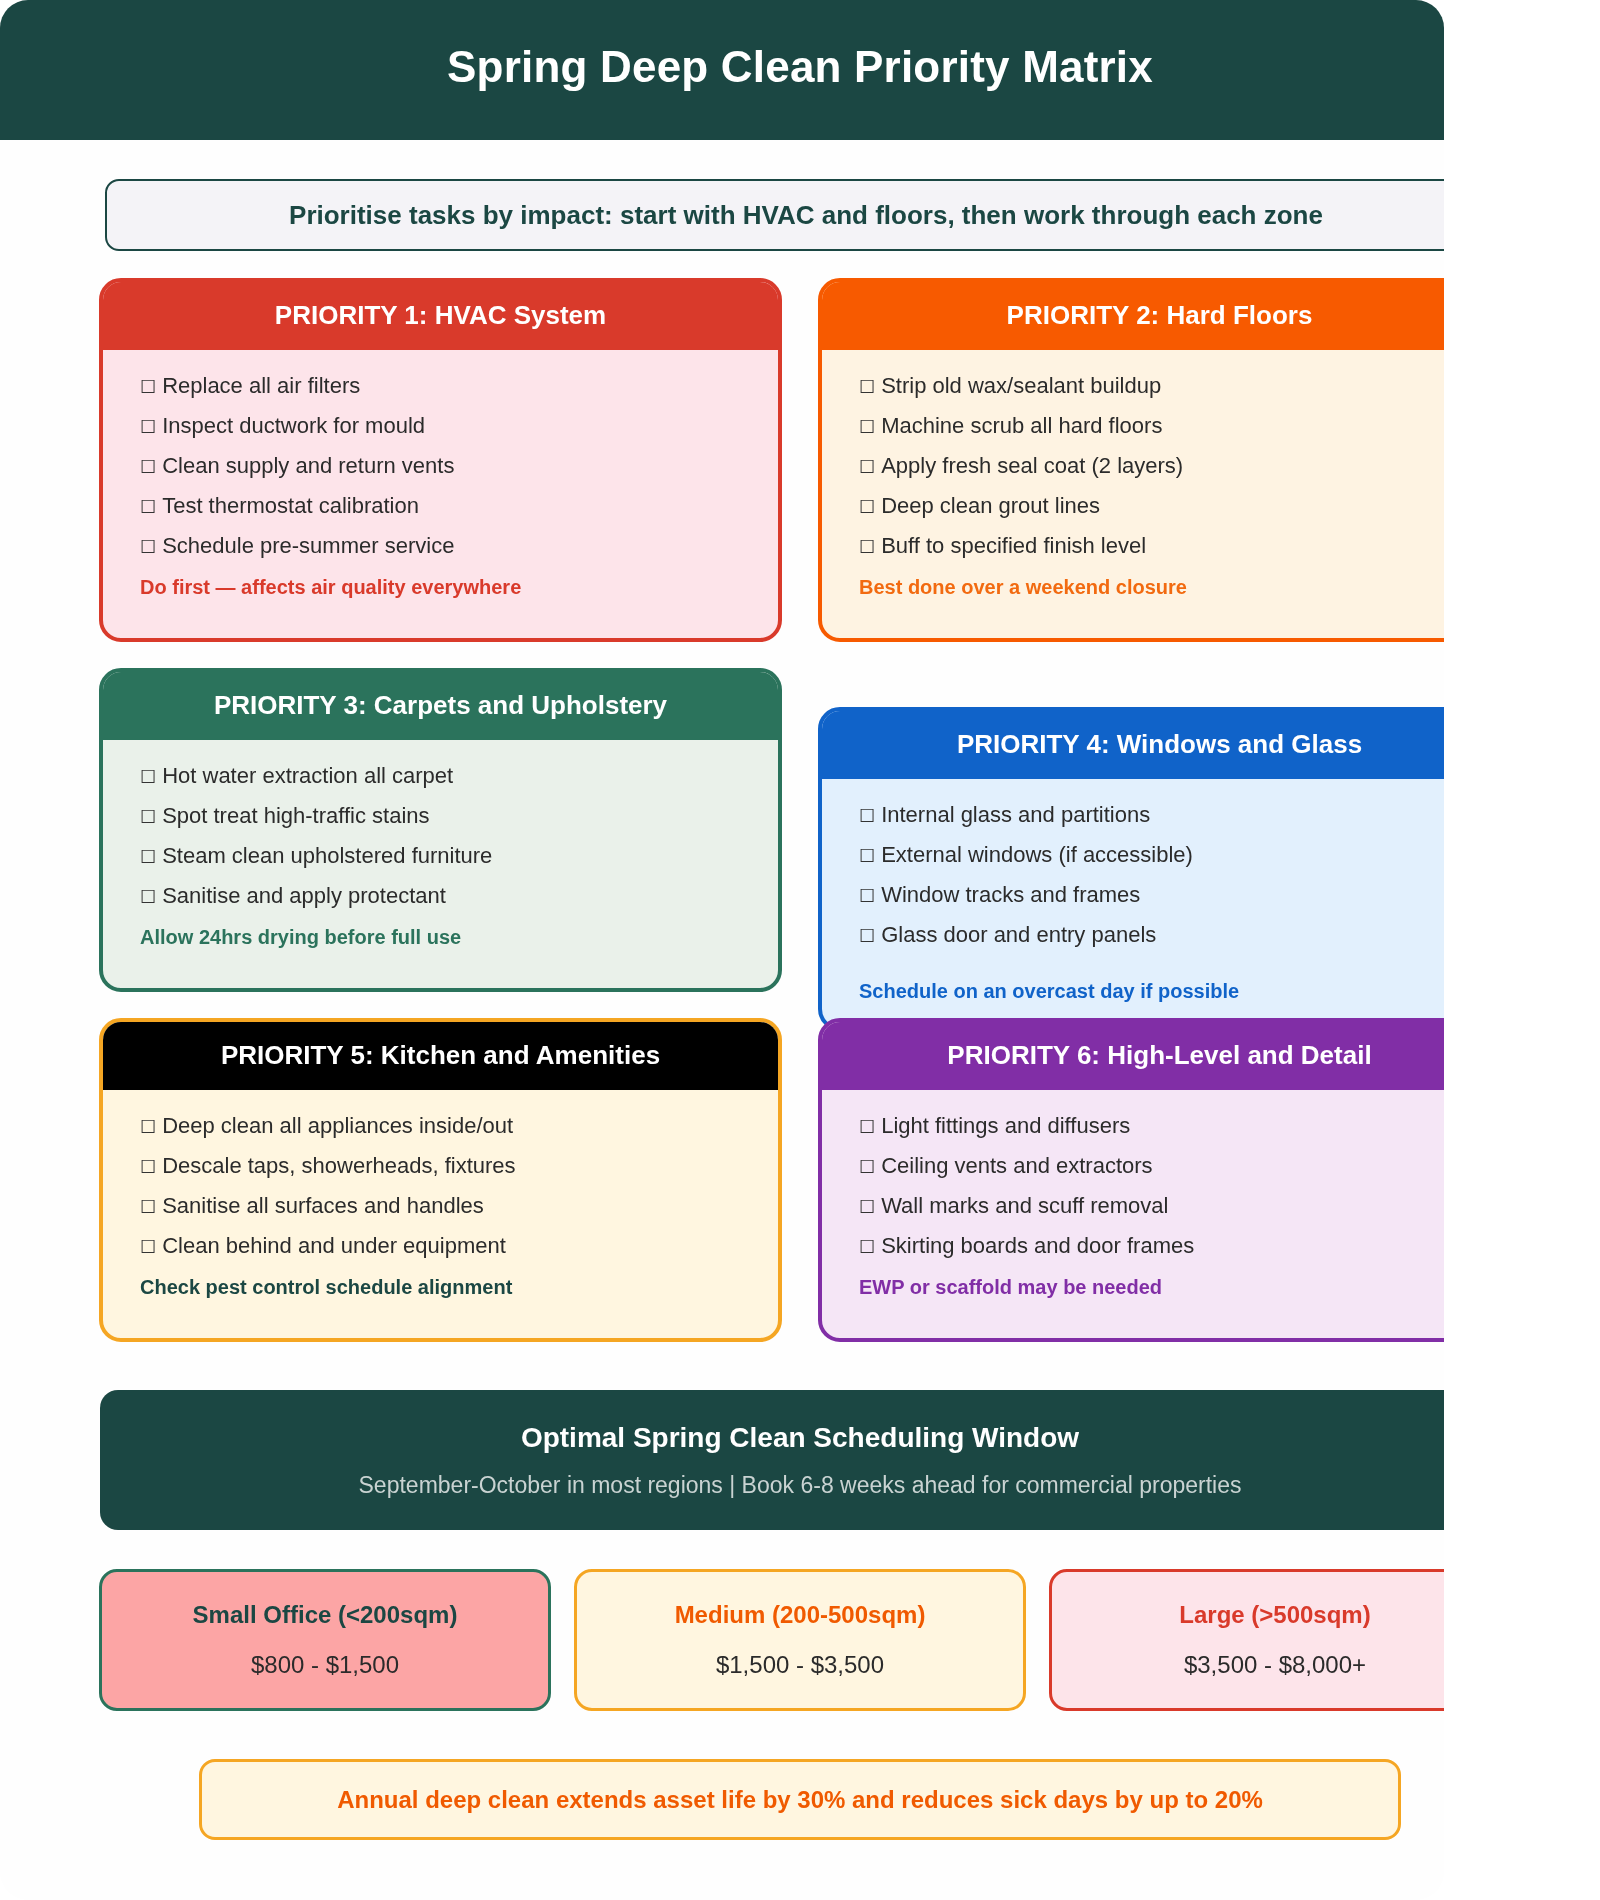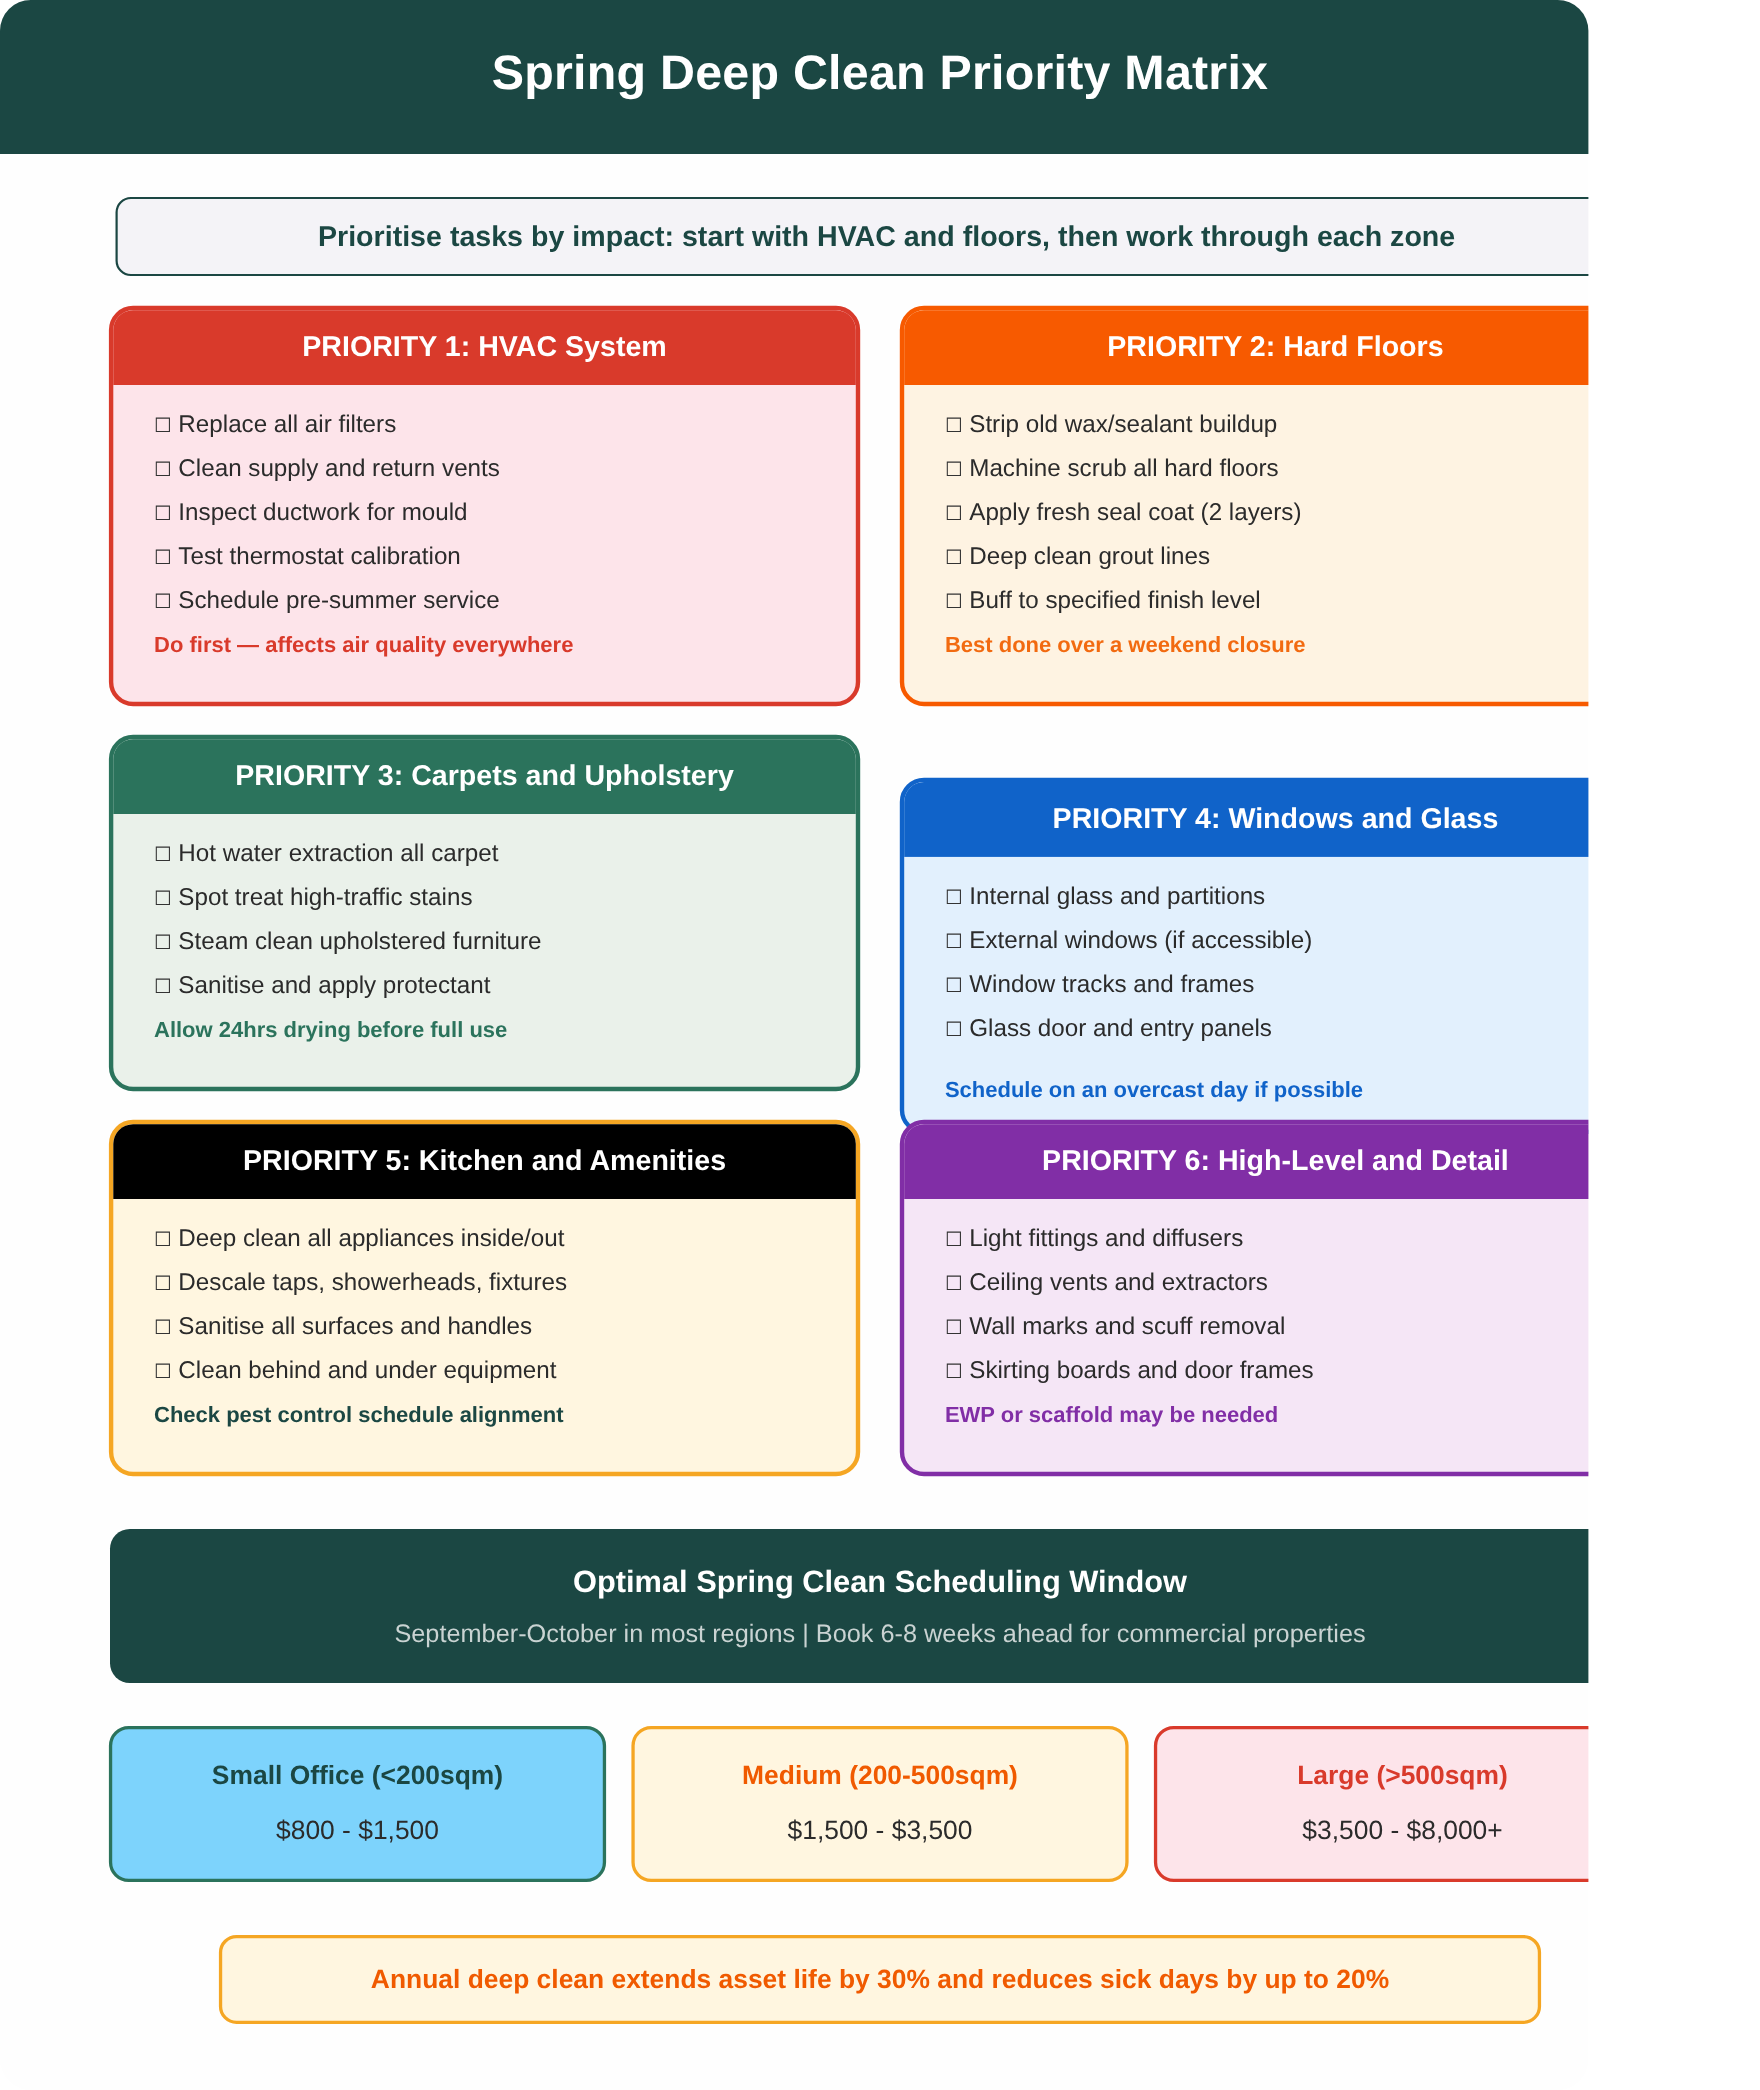--- a/index.html
+++ b/index.html
@@ -72,22 +72,22 @@
   </div>
 
   <div class="subtitle">
     <span>Prioritise tasks by impact: start with HVAC and floors, then work through each zone</span>
   </div>
 
   <div class="card" id="card-0" style="left: 99px; top: 278px; height: 364px; border-color: rgb(217, 58, 43); background: rgb(253, 228, 234);">
     <div class="card-head" style="background: rgb(217, 58, 43);">PRIORITY 1: HVAC System</div>
     <div class="card-body">
       <div class="task"><span class="box">☐</span><span>Replace all air filters</span></div>
+      <div class="task"><span class="box">☐</span><span>Inspect ductwork for mould</span></div>
       <div class="task"><span class="box">☐</span><span>Clean supply and return vents</span></div>
-      <div class="task"><span class="box">☐</span><span>Inspect ductwork for mould</span></div>
       <div class="task"><span class="box">☐</span><span>Test thermostat calibration</span></div>
       <div class="task"><span class="box">☐</span><span>Schedule pre-summer service</span></div>
       <div class="note" style="color: rgb(217, 58, 43);">Do first — affects air quality everywhere</div>
     </div>
   </div>
 
   <div class="card" id="card-1" style="left: 818px; top: 278px; height: 364px; border-color: rgb(247, 90, 0); background: rgb(254, 243, 226);">
     <div class="card-head" style="background: rgb(247, 90, 0);">PRIORITY 2: Hard Floors</div>
     <div class="card-body">
       <div class="task"><span class="box">☐</span><span>Strip old wax/sealant buildup</span></div>
@@ -141,21 +141,21 @@
       <div class="task"><span class="box">☐</span><span>Skirting boards and door frames</span></div>
       <div class="note" style="color: rgb(129, 46, 166);">EWP or scaffold may be needed</div>
     </div>
   </div>
 
   <div class="sched">
     <div class="t">Optimal Spring Clean Scheduling Window</div>
     <div class="s">September-October in most regions | Book 6-8 weeks ahead for commercial properties</div>
   </div>
 
-  <div class="price" id="price-0" style="left: 99px; border-color: rgb(43, 115, 92); background: #7dd3fc;">
+  <div class="price" id="price-0" style="left: 99px; border-color: rgb(43, 115, 92); background: #fca5a5;">
     <div class="pt" style="color: rgb(27, 71, 67);">Small Office (&lt;200sqm)</div>
     <div class="pv">$800 - $1,500</div>
   </div>
   <div class="price" id="price-1" style="left: 574px; border-color: rgb(245, 166, 35); background: rgb(255, 246, 224);">
     <div class="pt" style="color: rgb(240, 90, 0);">Medium (200-500sqm)</div>
     <div class="pv">$1,500 - $3,500</div>
   </div>
   <div class="price" id="price-2" style="left: 1049px; border-color: rgb(217, 58, 43); background: rgb(253, 228, 234);">
     <div class="pt" style="color: rgb(217, 58, 43);">Large (&gt;500sqm)</div>
     <div class="pv">$3,500 - $8,000+</div>

